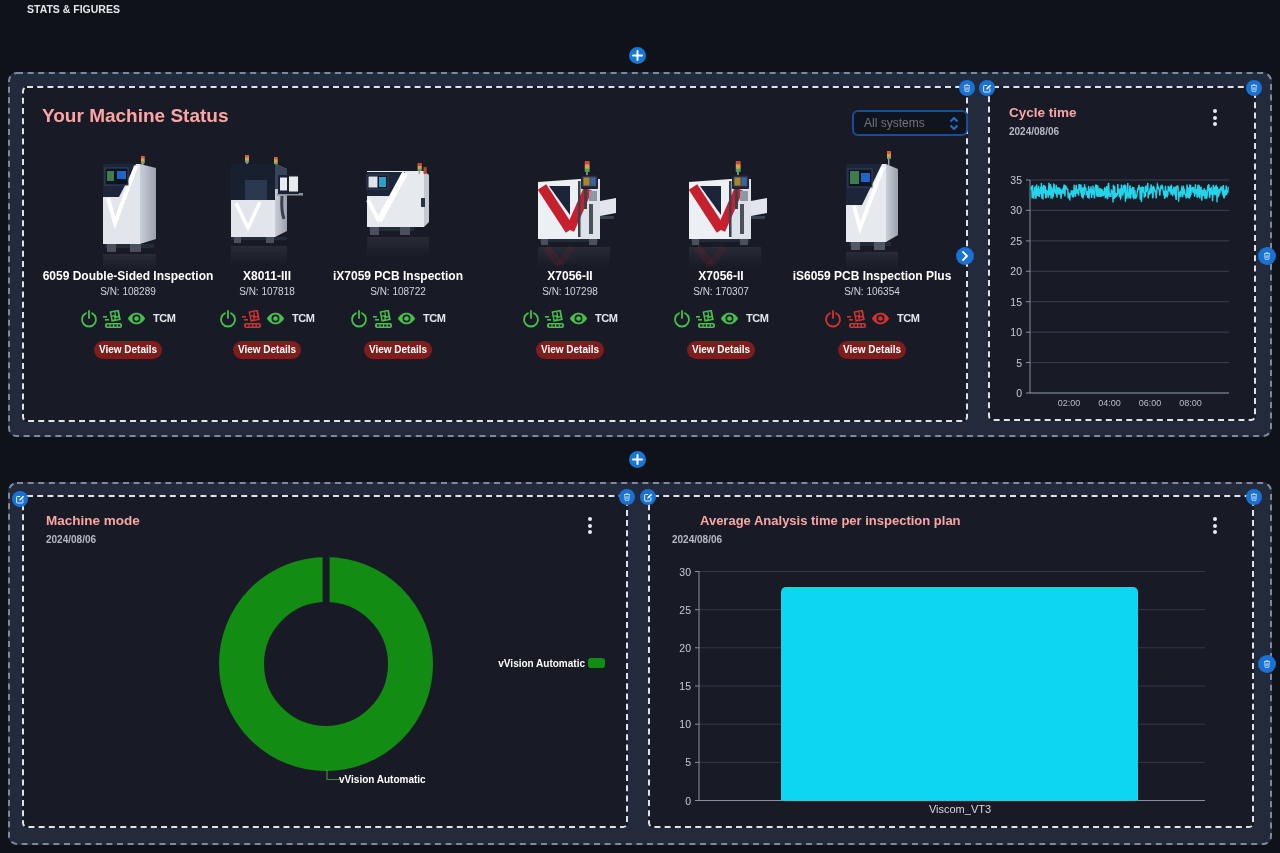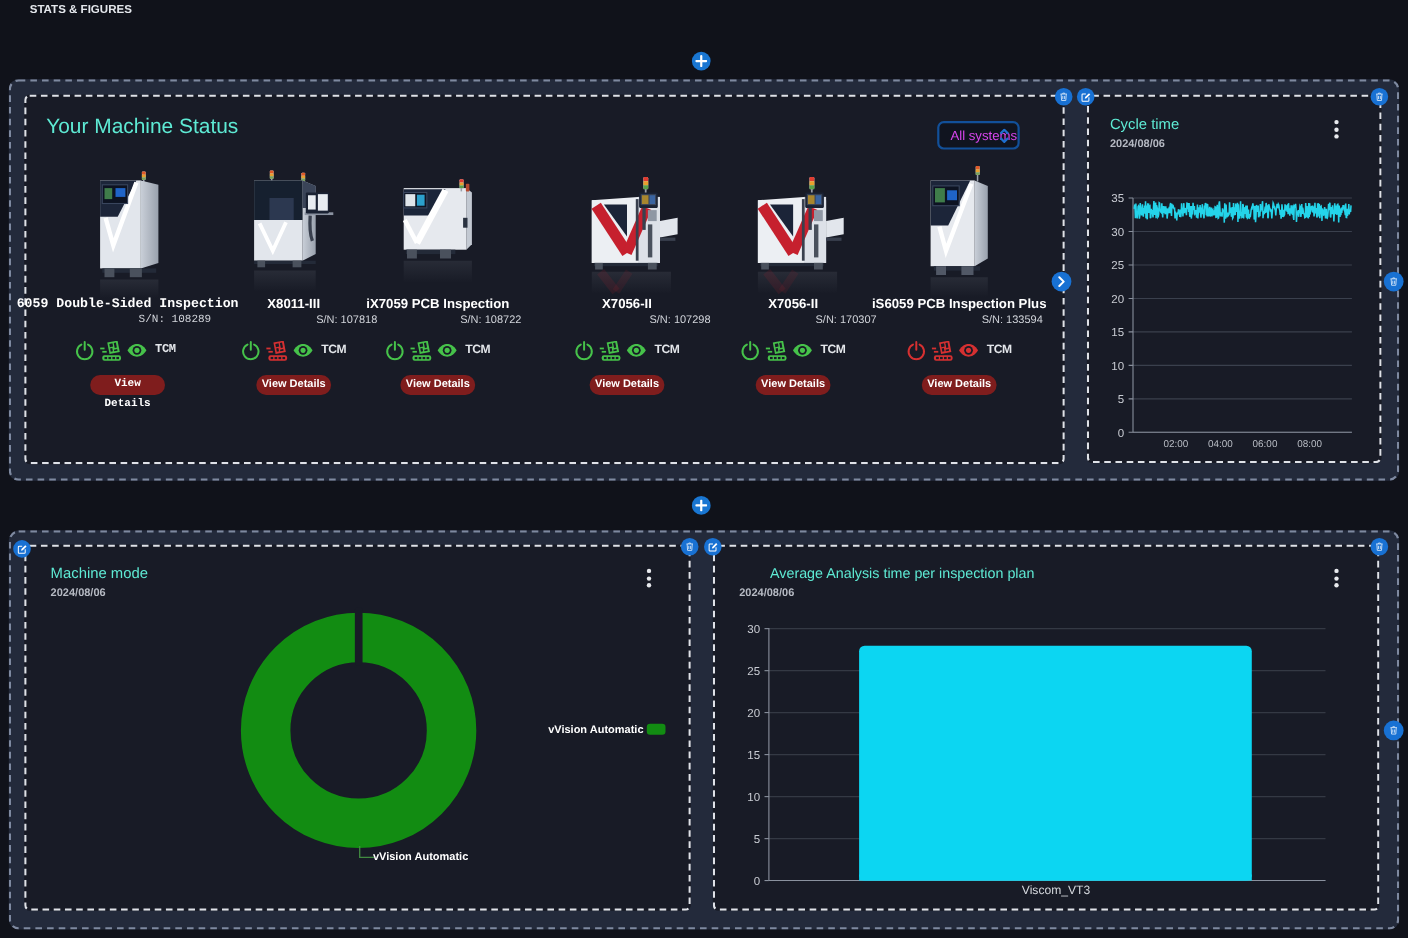--- a/index.html
+++ b/index.html
@@ -4,25 +4,25 @@
 <style>
 html,body{margin:0;padding:0;background:#10121a;}
 body{position:relative;width:1280px;height:853px;overflow:hidden;font-family:"Liberation Sans",sans-serif;}
 .panel{position:absolute;border-radius:9px;background:#232a3b;}
 .card{position:absolute;border-radius:5px;background:#181b26;}
 .cbtn{position:absolute;width:16px;height:16px;border-radius:50%;background:#1871d3;display:flex;align-items:center;justify-content:center;z-index:6;}
 .cbtn svg{width:10px;height:10px;}
 .addbtn{position:absolute;width:17px;height:17px;border-radius:50%;background:#1976d2;display:flex;align-items:center;justify-content:center;z-index:6;}
 .kebab{position:absolute;width:4px;z-index:3;}
 .kebab div{width:4px;height:4px;border-radius:50%;background:#e8eaee;margin:0 0 2.6px 0;}
-.ctitle{position:absolute;color:#5eead4;font-weight:normal;z-index:3;}
+.ctitle{position:absolute;color:#fca5a5;font-weight:bold;z-index:3;}
 .cdate{position:absolute;color:#b6bac3;font-size:10px;z-index:3;font-weight:bold;}
 .mcol{position:absolute;top:149px;width:152px;height:220px;}
 .mname{position:absolute;top:120px;left:50%;transform:translateX(-50%);white-space:nowrap;color:#fff;font-weight:bold;font-size:12px;}
-.msn{position:absolute;top:137px;width:100%;text-align:right;color:#d2d5db;font-size:10px;}
+.msn{position:absolute;top:137px;width:100%;text-align:center;color:#d2d5db;font-size:10px;}
 .micons{position:absolute;top:160px;width:100%;height:22px;}
 .mbtn{position:absolute;top:192px;left:50%;margin-left:-34px;width:68px;height:18px;border-radius:9px;background:#7f1d1d;color:#fff;font-size:10px;font-weight:bold;text-align:center;line-height:18px;}
 .axlbl{font-size:10.5px;fill:#c9ccd3;}
 .txlbl{font-size:9px;fill:#b9bdc5;}
 </style>
 </head>
 <body>
 <div style="position:absolute;left:27px;top:3px;color:#e4e7ec;font-size:10.5px;font-weight:bold;">STATS &amp; FIGURES</div>
 
 <div class="addbtn" style="left:629px;top:47px;">
@@ -41,28 +41,28 @@
       <rect x="1" y="1" width="1262" height="363" rx="8" fill="none" stroke="#7e89a0" stroke-width="2" stroke-dasharray="6 4.6"></rect>
     </svg>
   </div>
 
 <div class="card" style="left:22px;top:86px;width:946px;height:336px;">
     <svg width="946" height="336" style="position:absolute;left:0;top:0;">
       <rect x="1" y="1" width="944" height="334" rx="4" fill="none" stroke="#dfe2e8" stroke-width="2" stroke-dasharray="6 4.2"></rect>
     </svg>
   </div>
 <div class="ctitle" style="left:42px;top:105px;font-size:19px;">Your Machine Status</div>
-<div style="position:absolute;left:852px;top:110px;width:75px;height:26px;border:2px solid #125099;border-radius:6px;background:#10141f;box-sizing:border-box;color:#d946ef;font-size:12px;line-height:22px;padding-left:10px;z-index:3;">All systems
+<div style="position:absolute;left:852px;top:110px;width:116px;height:26px;border:2px solid #125099;border-radius:6px;background:#10141f;box-sizing:border-box;color:#737373;font-size:12px;line-height:22px;padding-left:10px;z-index:3;">All systems
 <svg style="position:absolute;right:7px;top:5px;" width="10" height="13" viewBox="0 0 10 13">
       <path d="M1.5 4.5L5 1l3.5 3.5" fill="none" stroke="#1e6fd0" stroke-width="2"></path>
       <path d="M1.5 8.5L5 12l3.5-3.5" fill="none" stroke="#1e6fd0" stroke-width="2"></path>
     </svg>
 </div>
 
-<div class="mcol" style="left:40px;font-family:Liberation Mono, monospace;">
+<div class="mcol" style="left:52px;">
 <svg style="position:absolute;left:0;top:0;" width="152" height="123" viewBox="0 0 152 123">
       <defs>
 <linearGradient id="refl" x1="0" y1="0" x2="0" y2="1">
           <stop offset="0" stop-color="#aeb6c2" stop-opacity=".35"></stop>
           <stop offset="1" stop-color="#aeb6c2" stop-opacity="0"></stop>
         </linearGradient>
 <linearGradient id="side" x1="0" y1="0" x2="1" y2="0">
           <stop offset="0" stop-color="#c9cfd8"></stop>
           <stop offset="1" stop-color="#99a1ad"></stop>
         </linearGradient>
@@ -367,21 +367,21 @@
 <path d="M58,57 L64,79 L87,18" fill="none" stroke="#ffffff" stroke-width="4"></path>
 <rect x="52" y="20" width="24" height="18" fill="#0d1322" stroke="#39455d" stroke-width="1"></rect>
 <rect x="54" y="22" width="9" height="13" fill="#3f7c4a"></rect>
 <rect x="65" y="24" width="9" height="9" fill="#1f64c8"></rect>
 <rect x="53" y="93" width="42" height="4" fill="#232a38"></rect>
 <rect x="55" y="93" width="9" height="8" fill="#515866"></rect>
 <rect x="78" y="93" width="11" height="8" fill="#515866"></rect>
 <polygon points="50,103 102,103 102,121 50,121" fill="url(#refl)" opacity=".3"></polygon>
     </svg>
 <div class="mname">iS6059 PCB Inspection Plus</div>
-<div class="msn">S/N: 133594</div>
+<div class="msn">S/N: 106354</div>
 <div class="micons">
       <svg style="position:absolute;left:28px;top:1px;" width="18" height="18" viewBox="0 0 18 18">
         <path d="M6 3.2a7 7 0 1 0 6 0" fill="none" stroke="#d63031" stroke-width="1.8" stroke-linecap="round"></path>
         <path d="M9 1v7" stroke="#d63031" stroke-width="1.8" stroke-linecap="round"></path>
       </svg>
       <svg style="position:absolute;left:51px;top:1px;" width="21" height="19" viewBox="0 0 21 19">
         <rect x="2" y="13" width="17" height="5" rx="2" fill="#d63031"></rect>
         <rect x="4" y="14.5" width="2.4" height="2" fill="#181b26"></rect>
         <rect x="7.6" y="14.5" width="2.4" height="2" fill="#181b26"></rect>
         <rect x="11.2" y="14.5" width="2.4" height="2" fill="#181b26"></rect>

